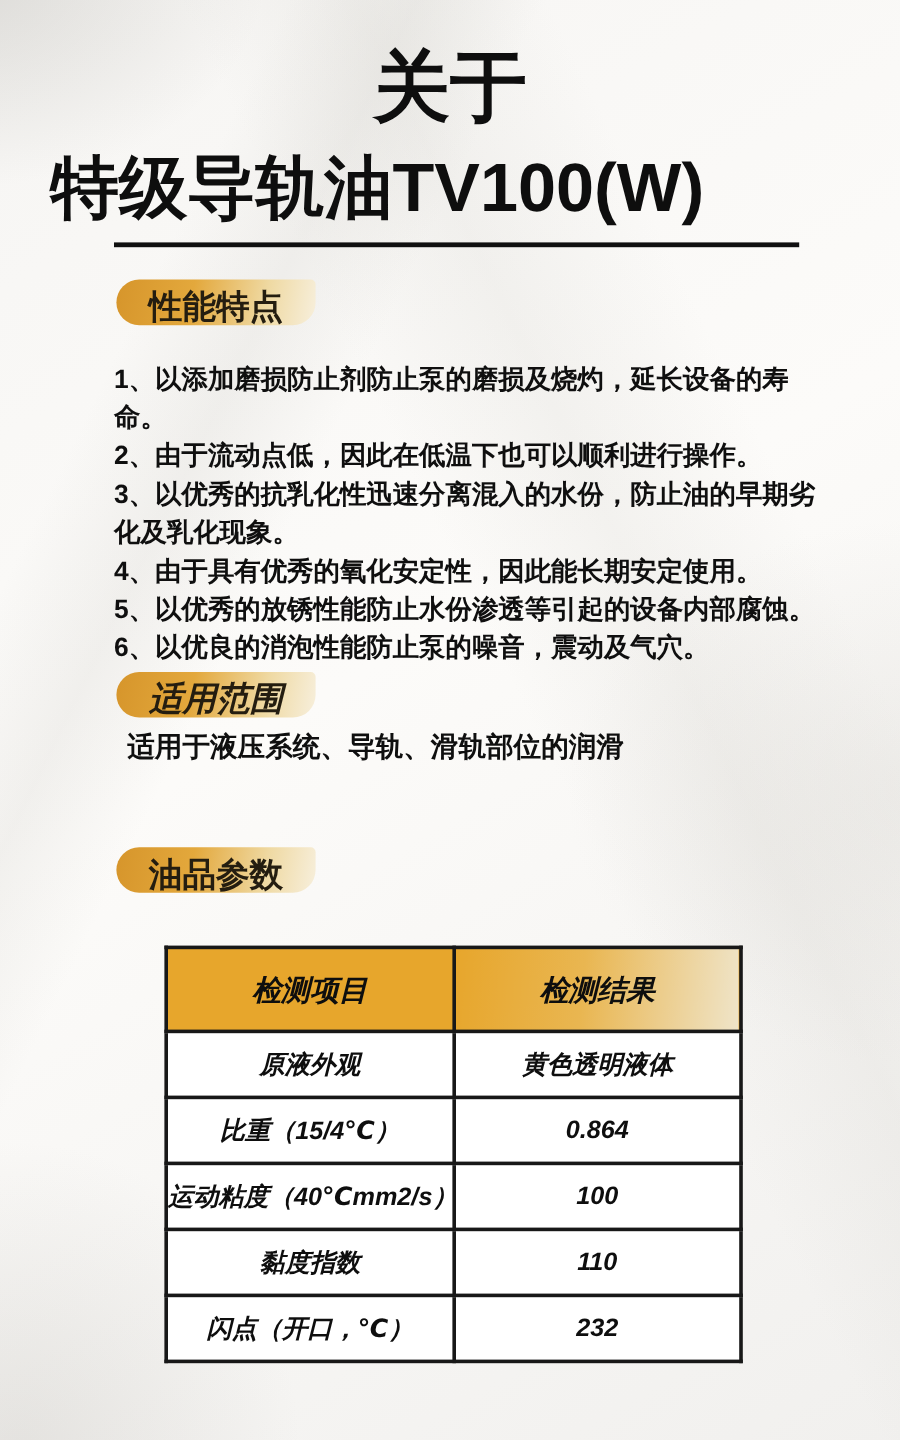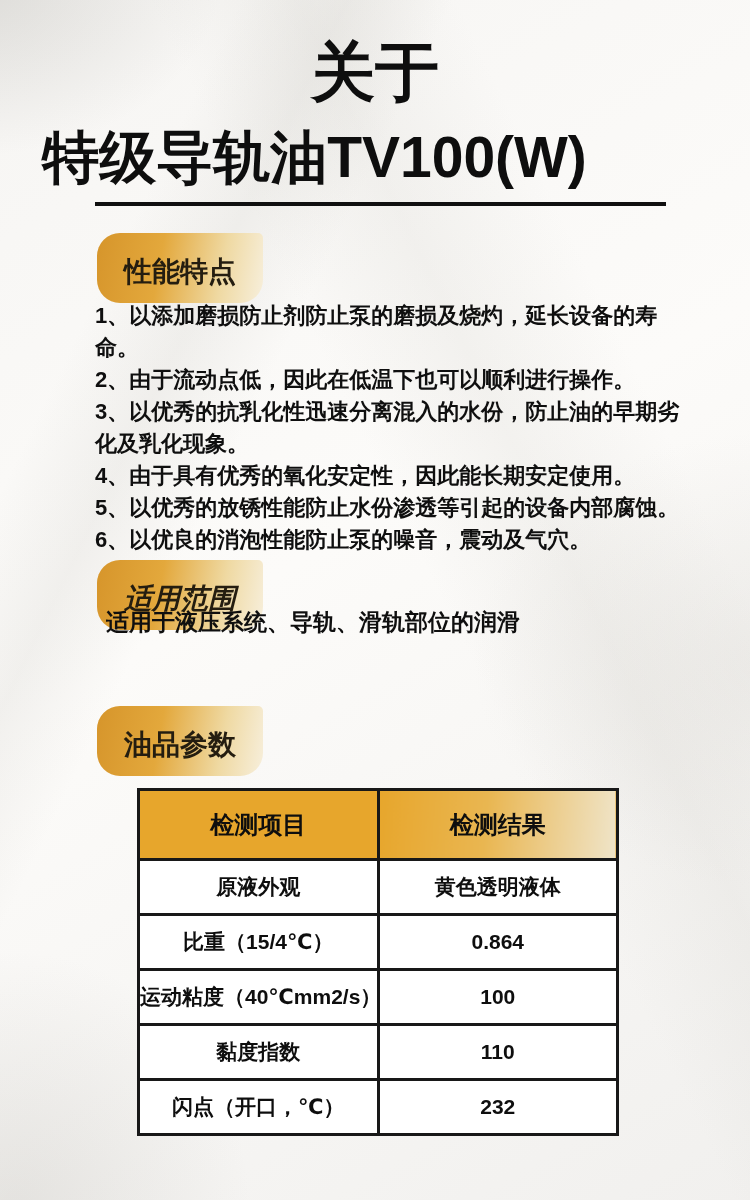--- a/index.html
+++ b/index.html
@@ -24,38 +24,38 @@
   }
   .title2{
     position:absolute;top:124px;left:0;width:629px;text-align:center;
     font-size:57px;line-height:66px;font-weight:800;color:#0e0e0e;white-space:nowrap;
   }
   .rule{
     position:absolute;top:202px;left:95px;width:571px;height:4px;background:#101010;
   }
   .badge{
     position:absolute;left:97px;height:38px;line-height:46px;
-    padding:16px 27px;font-size:28px;font-weight:800;color:#241d10;
+    padding:0 27px;font-size:28px;font-weight:800;color:#241d10;
     background:linear-gradient(100deg,#D6952B 0%,#E3A83C 38%,#EFD9A2 74%,#F7EFDC 100%);
     border-radius:23px 5px 23px 23px;white-space:nowrap;
   }
   .badge.b1{top:233px;}
   .badge.b2{top:560px;font-style:italic;}
   .badge.b3{top:706px;}
   .feature-list{
     position:absolute;left:95px;top:300px;width:600px;
     font-size:22px;line-height:32px;font-weight:700;color:#0f0f0f;
   }
   .scope-text{
     position:absolute;left:106px;top:606px;width:600px;
     font-size:23px;line-height:32px;font-weight:700;color:#0f0f0f;white-space:nowrap;
   }
   table.params{
     position:absolute;left:137px;top:788px;width:482px;
-    border-collapse:collapse;table-layout:fixed;
+    border-collapse:collapse;table-layout:fixed;font-style:italic;
   }
   table.params th, table.params td{
     border:3px solid #181818;text-align:center;vertical-align:middle;
     padding:0;color:#0e0e0e;
   }
   table.params th{
     height:67px;font-size:24px;font-weight:800;
   }
   table.params th.h-left{background:#E7A62C;}
   table.params th.h-right{background:linear-gradient(95deg,#E7A62C 0%,#E9B651 45%,#EFE4C8 100%);}

